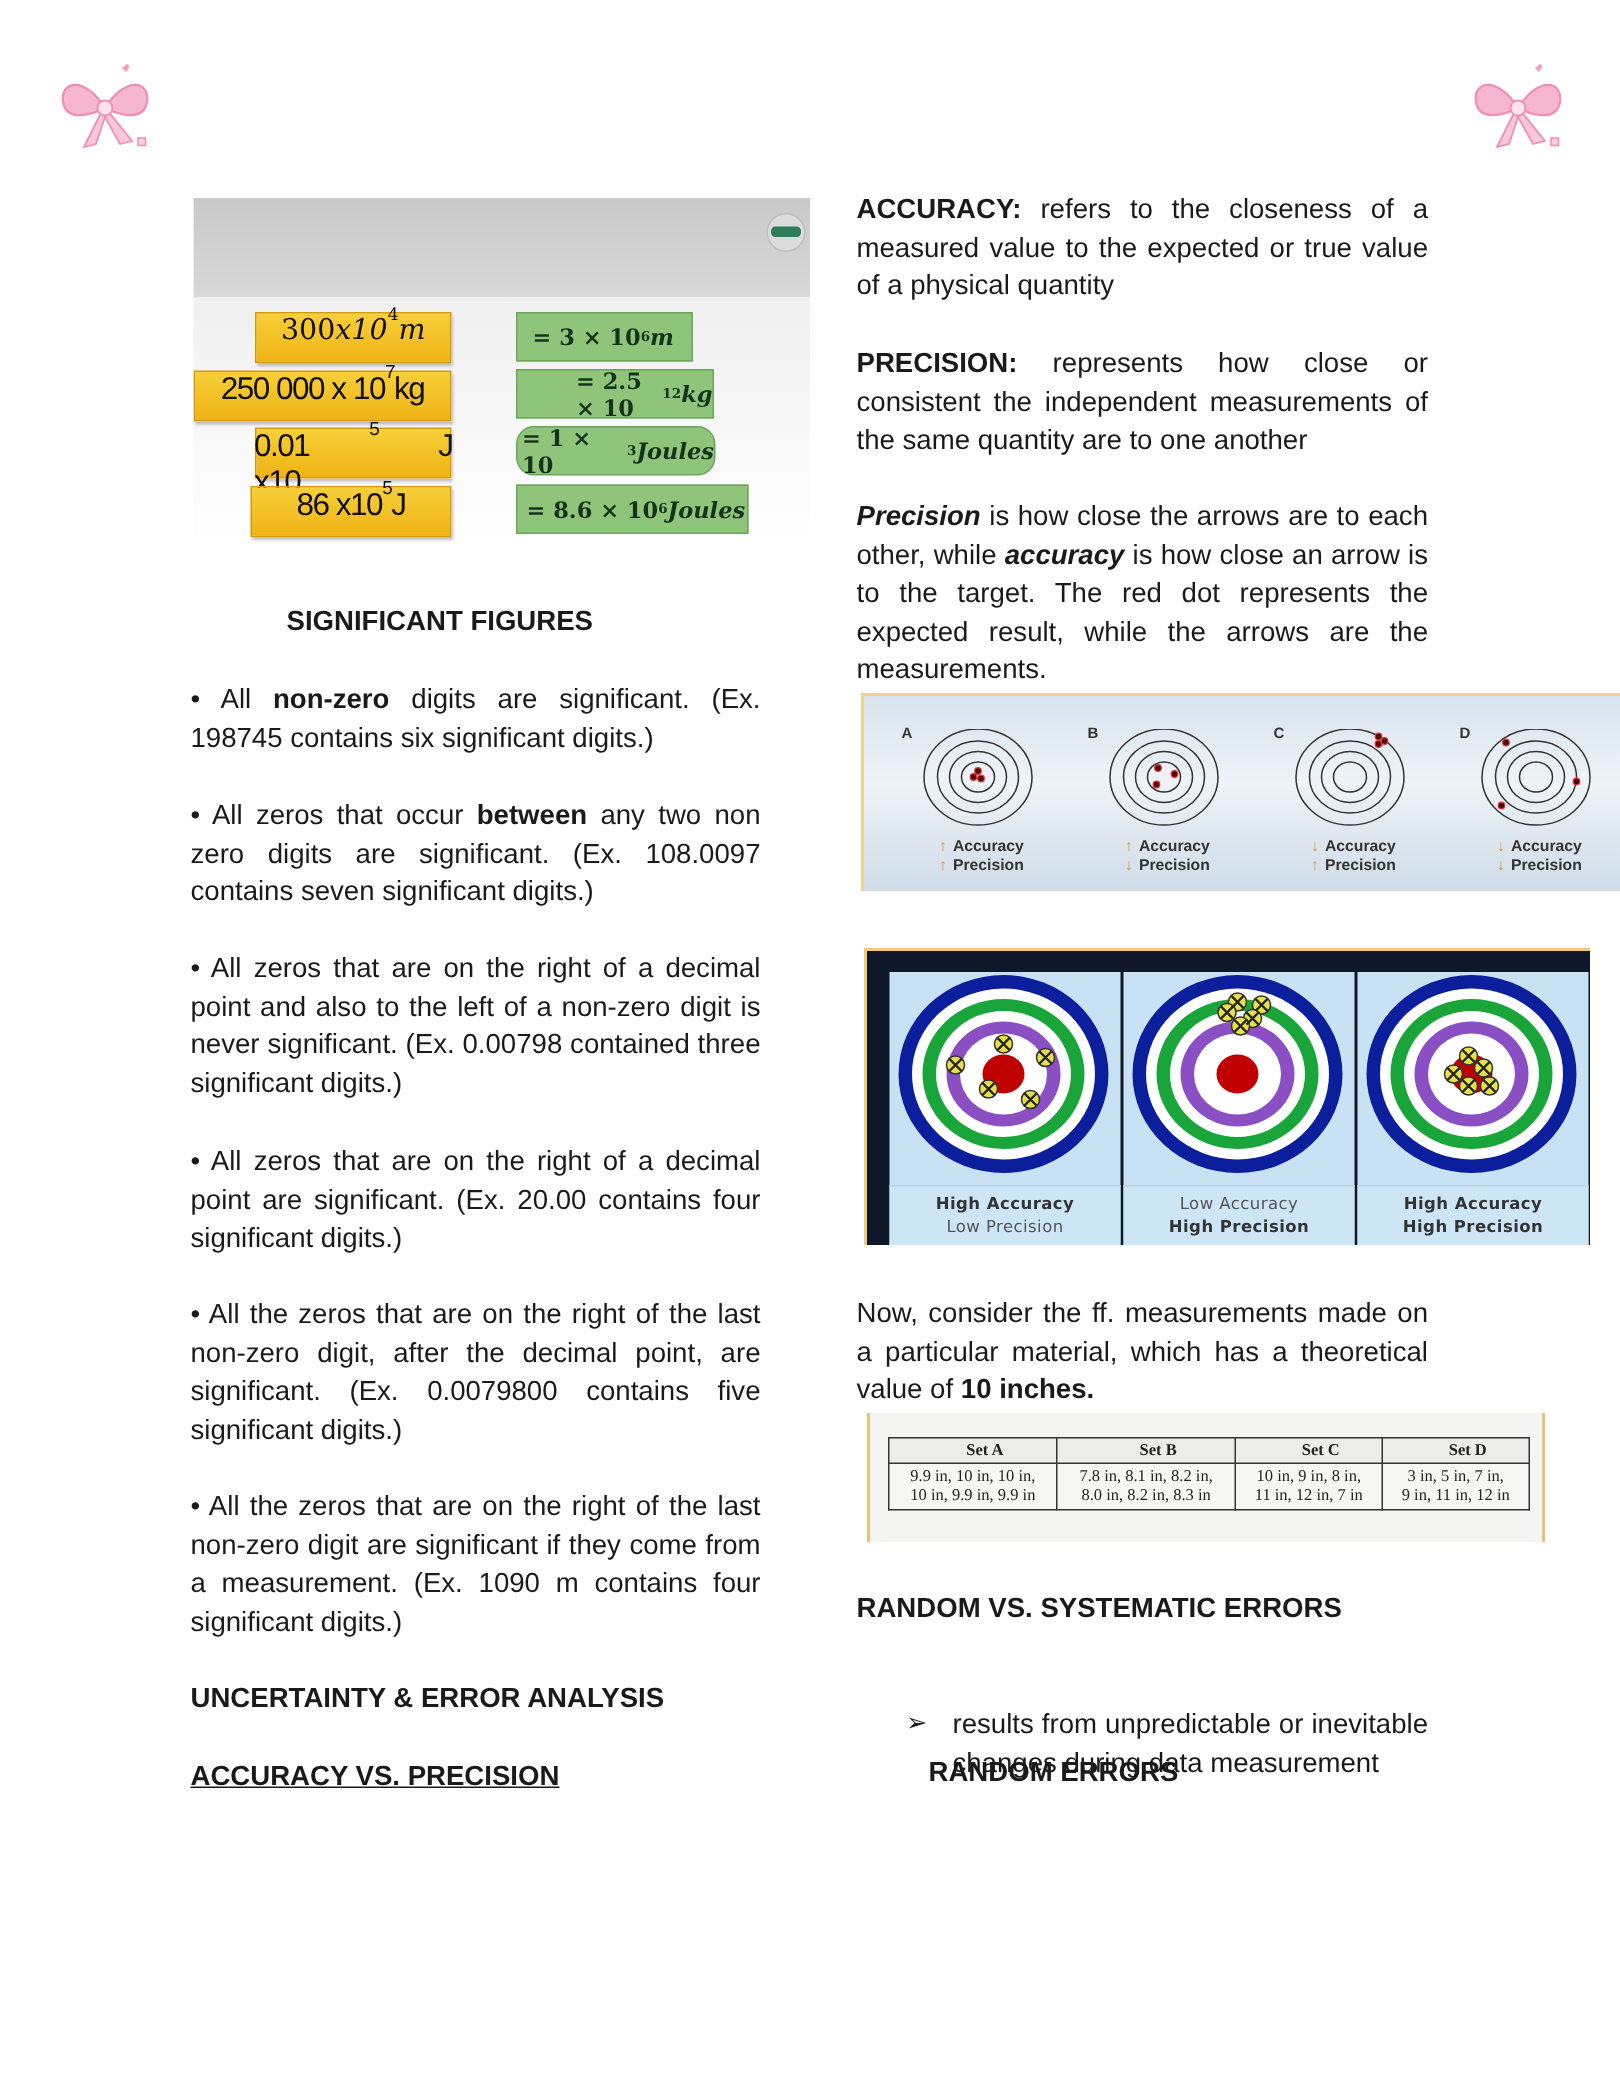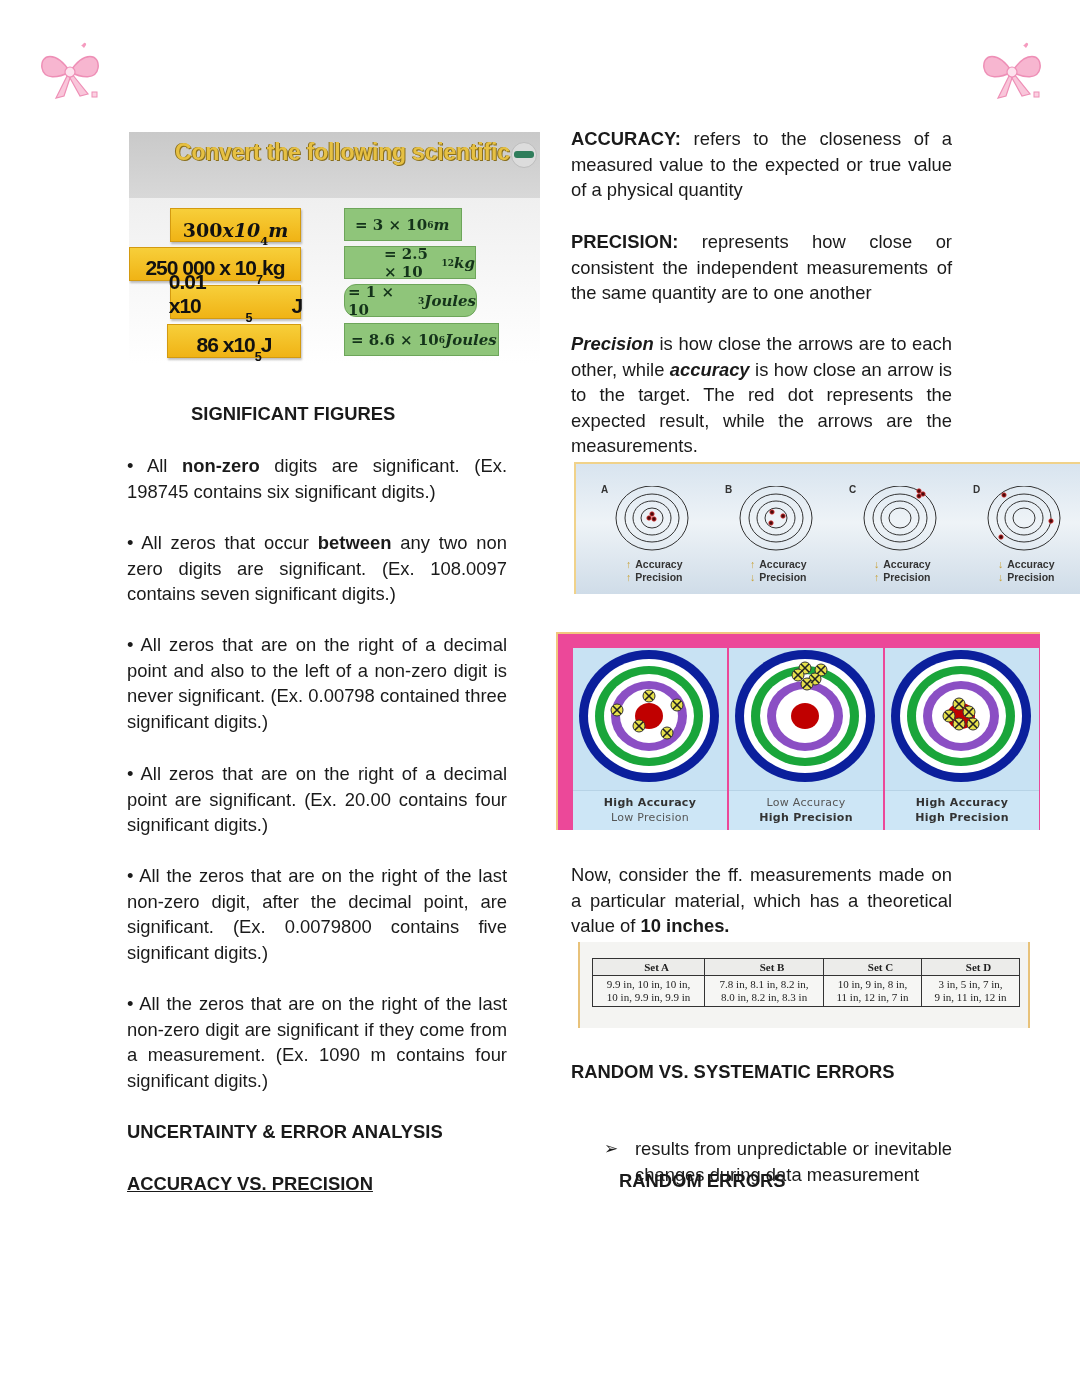--- a/index.html
+++ b/index.html
@@ -18,22 +18,22 @@
           background: linear-gradient(180deg,#e9e9e9 0%,#f3f3f3 45%,#ffffff 100%); }
   .conv-head { position: absolute; left: 0; top: 0; width: 411px; height: 66px;
                background: linear-gradient(180deg,#c9c9c9,#d8d8d8); }
   .conv-title { position: absolute; left: 46px; top: 6px; width: 360px; font-weight: bold; font-size: 23px;
                 line-height: 29px; color: #e6c043; text-shadow: 1px 1px 0 #8a6f1c, -1px 0 0 #8a6f1c; letter-spacing: -0.2px; }
   .conv-title .red { color: #a81e2e; text-shadow: none; }
   .conv-logo { position: absolute; left: 382px; top: 10px; width: 26px; height: 26px; border-radius: 50%;
                border: 1px solid #bdbdbd; background: #dcdcdc; }
   .conv-logo::after { content:""; position:absolute; left:2px; top:8px; width:20px; height:7px; background:#2f7d5b; border-radius:3px; }
   .ybox { position: absolute; height: 34px; background: linear-gradient(180deg,#f7cf3a,#f0b315);
-          border: 1px solid #d39a10; font-weight: bold; font-size: 21px; color: #111; display: flex;
-          align-items: flex-end; justify-content: center; box-shadow: 1px 2px 2px rgba(0,0,0,0.25); }
+          border: 1px solid #d39a10; font-weight: normal; font-size: 21px; color: #111; display: flex;
+          align-items: flex-start; justify-content: center; box-shadow: 1px 2px 2px rgba(0,0,0,0.25); }
   .ybox.serif { font-family: "DejaVu Serif", serif; font-size: 19px; }
   .gbox { position: absolute; height: 33px; background: #8fc57a; border: 1px solid #6da55a;
           font-family: "DejaVu Serif", serif; font-weight: bold; font-size: 15px; color: #14331a;
           display: flex; align-items: center; padding-left: 10px; }
   sup { font-size: 0.6em; vertical-align: super; line-height: 0; }
   .it { font-style: italic; }
 
   .heading { font-weight: bold; font-size: 18.4px; line-height: 25.6px; }
   .underline { text-decoration: underline; }
 
@@ -41,22 +41,22 @@
   .tgt1 { position: absolute; left: 574px; top: 462px; width: 506px; height: 132px;
           background: linear-gradient(180deg,#d8e4ef 0%,#eef3f7 45%,#cfdce8 100%);
           border-top: 2px solid #f0d28a; border-left: 2px solid #f0d28a; }
   .tgt1-item { position: absolute; top: 0; width: 124px; height: 130px; }
   .tgt1-letter { position: absolute; left: 25px; top: 20px; font-size: 10px; font-weight: bold; color: #333; }
   .tgt1-svg { position: absolute; left: 38px; top: 22px; }
   .tgt1-lbl { position: absolute; left: 50px; font-size: 10.5px; color: #333; font-weight: bold; white-space: nowrap; }
   .tgt1-lbl .arr { color: #c9a238; margin-right: 4px; }
 
   
-  .tgt2 { position: absolute; left: 556px; top: 632px; width: 484px; height: 198px;
-          border-top: 2px solid #f2c77f; border-left: 2px solid #f2c77f; background: #ec4899; }
+  .tgt2 { position: absolute; left: 576px; top: 632px; width: 484px; height: 198px;
+          border-top: 2px solid #f2c77f; border-left: 2px solid #f2c77f; background: #0f172a; }
   .tgt2-panel { position: absolute; top: 14px; width: 154px; height: 182px; background: #c8e2f3; }
   .tgt2-svg { position: absolute; left: 0; top: 0; }
   .tgt2-cap { position: absolute; left: 0; top: 142px; width: 154px; height: 40px; background: #cde6f6;
               border-top: 1px solid #b7d3e6; text-align: center; font-family: "DejaVu Sans", sans-serif; font-size: 11px;
               line-height: 15px; padding-top: 4px; color: #555; letter-spacing: 0.3px; }
   .tgt2-cap .strong { font-weight: bold; color: #333; }
 
   
   .tbl-wrap { position: absolute; left: 578px; top: 942px; width: 452px; height: 86px;
               border-left: 2px solid #e8c27a; border-right: 2px solid #e8c27a; background: #f4f4f2; }
@@ -84,21 +84,20 @@
   <path d="M34 38 L22 62 L30 60 L36 42 Z" fill="#f9c6da" stroke="#ee8fb6" stroke-width="1.2"></path>
   <path d="M38 38 L54 58 L46 60 L36 42 Z" fill="#f9c6da" stroke="#ee8fb6" stroke-width="1.2"></path>
   <circle cx="36" cy="36" r="5" fill="#fde3ee" stroke="#ee8fb6" stroke-width="1.2"></circle>
   <path d="M48 9 l2 -2 a1.5 1.5 0 0 1 2 2 l-2 3 l-3 -3 a1.5 1.5 0 0 1 1 -0 z" fill="#f59bbf"></path>
   <rect x="58" y="56" width="5" height="5" fill="#fbd1e2" stroke="#ee8fb6"></rect>
 </svg>
 
 <div class="conv">
   <div class="conv-head"></div>
   <div class="conv-title">
-    <div>Convert the following scientific</div>
   </div>
   <div class="conv-logo"></div>
 
   <div class="ybox serif" style="left:41px;top:76px;width:131px;">
     <span>300 </span>
       <span class="it">x10</span>
       <sup>4</sup>
       <span class="it">m</span>
   </div>
   <div class="ybox" style="left:0;top:115px;width:172px;letter-spacing:-1px;">

